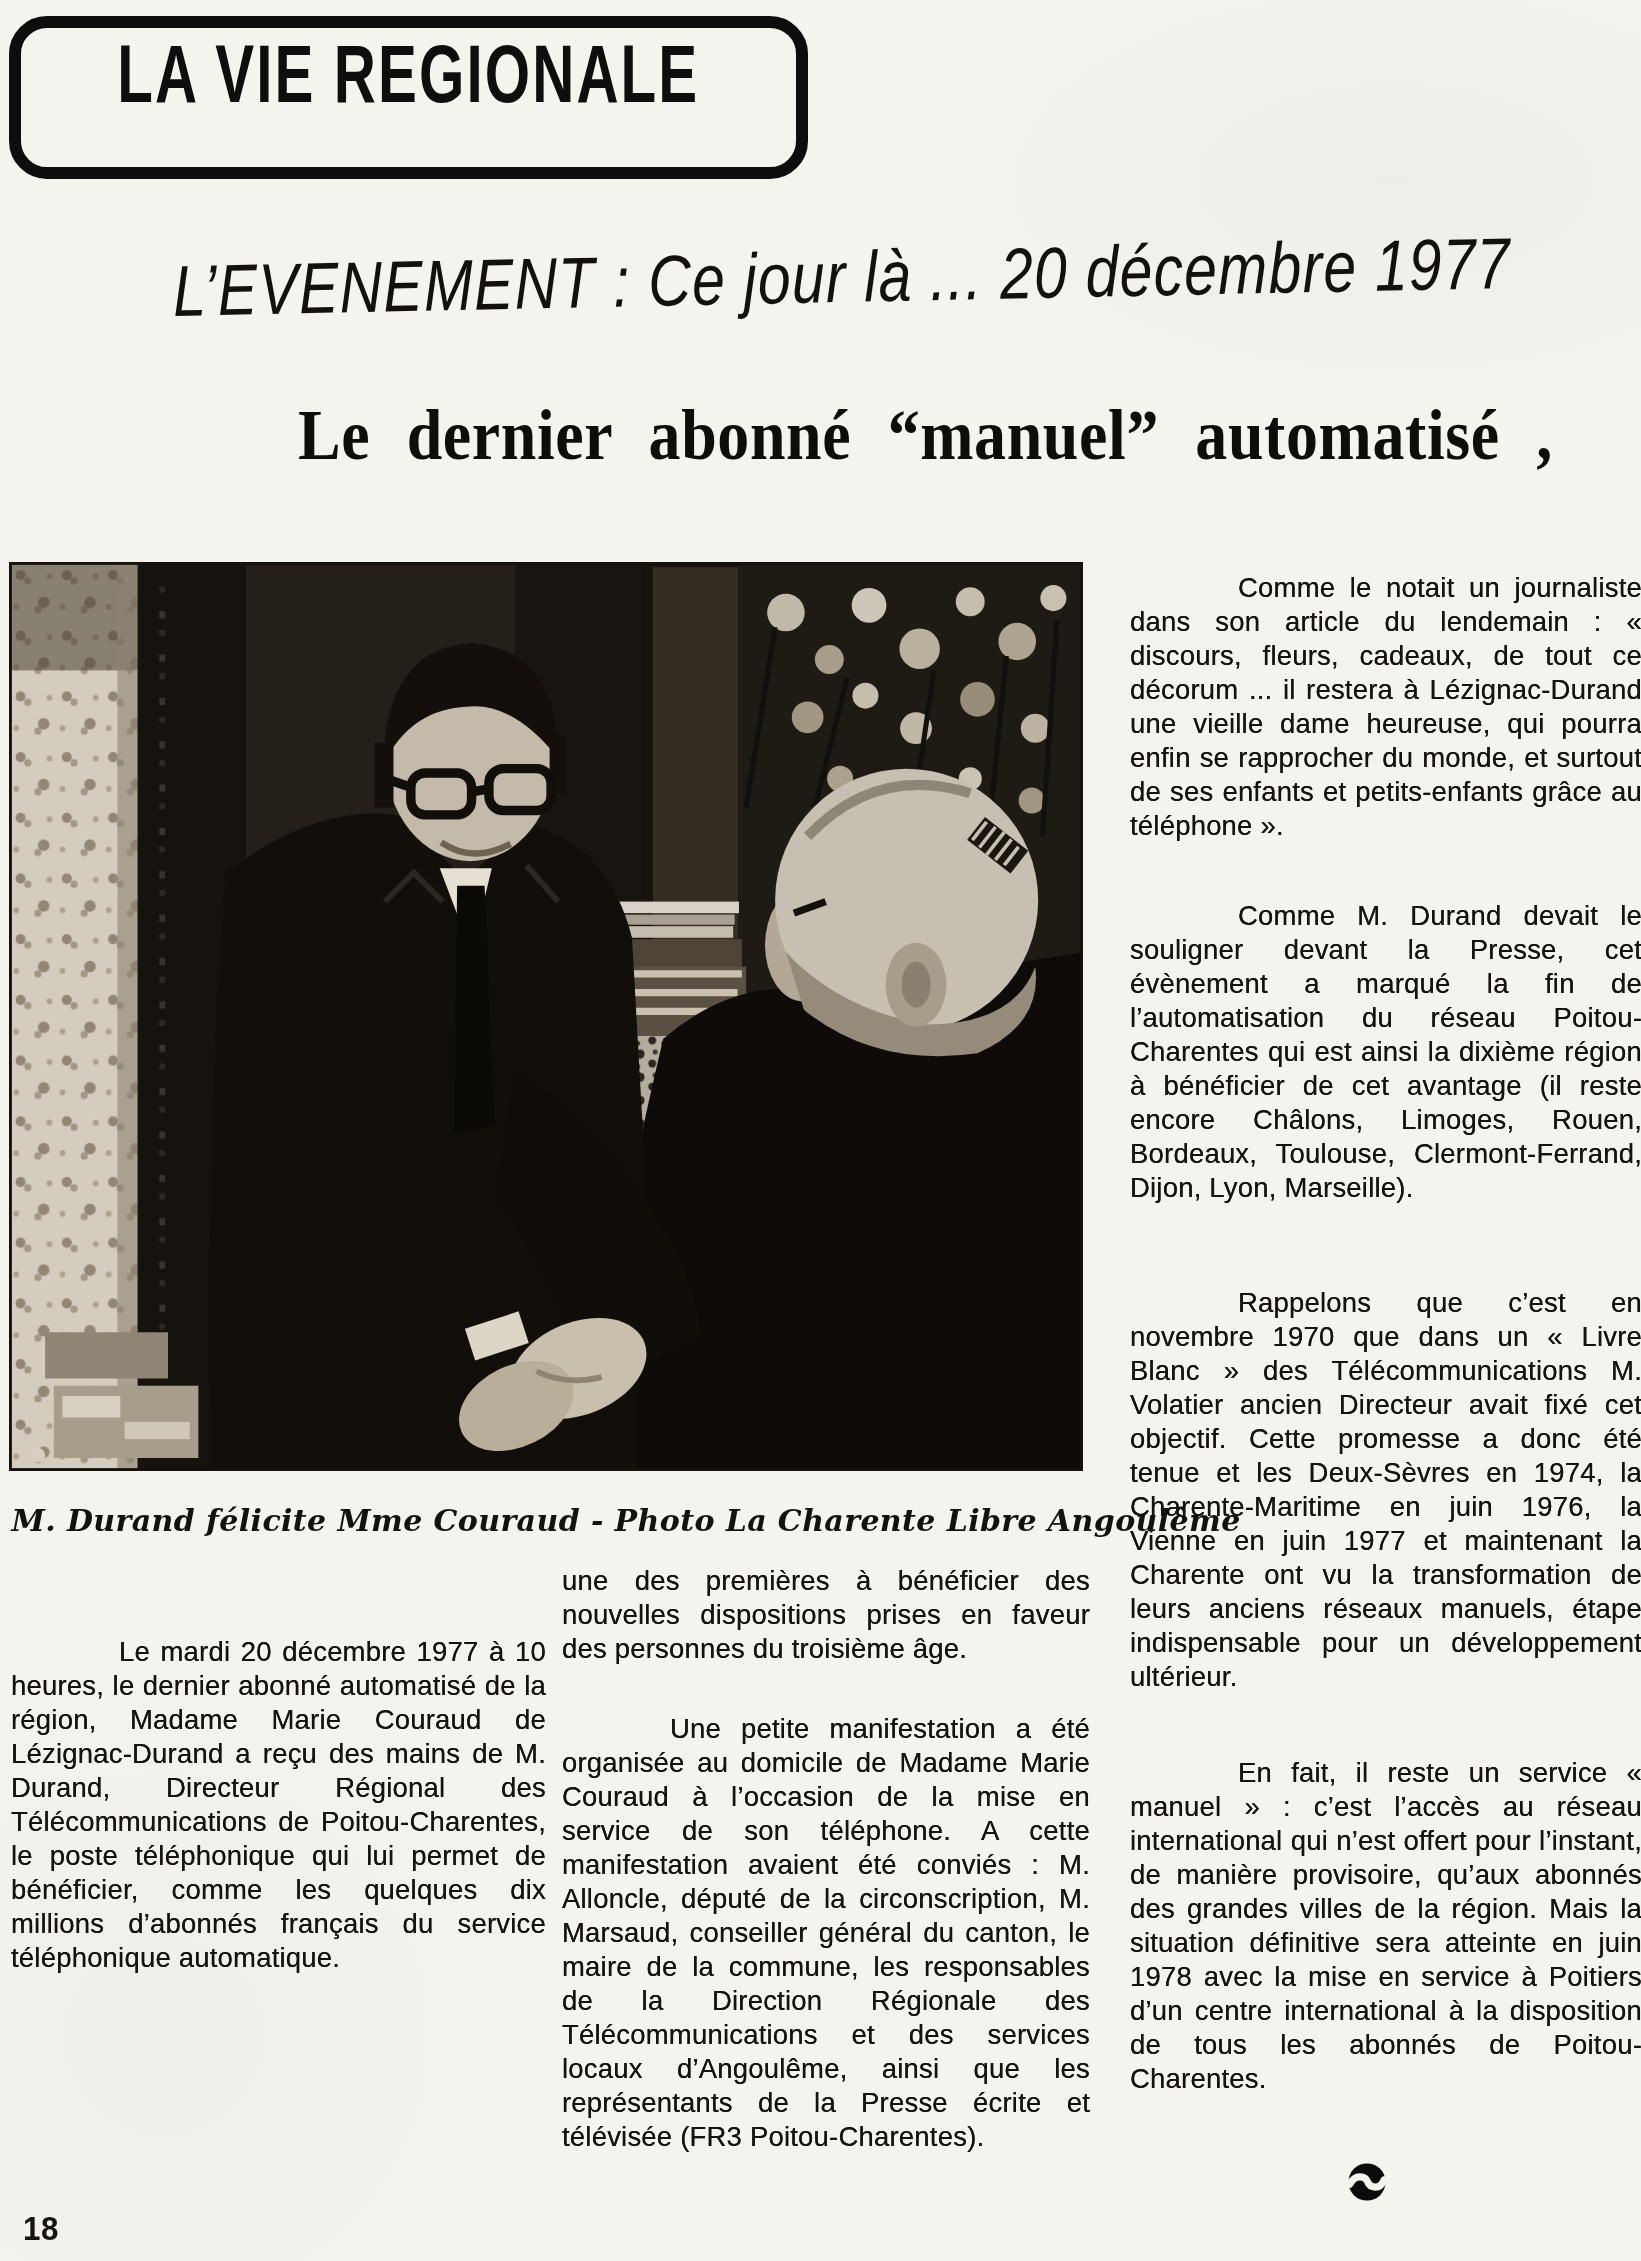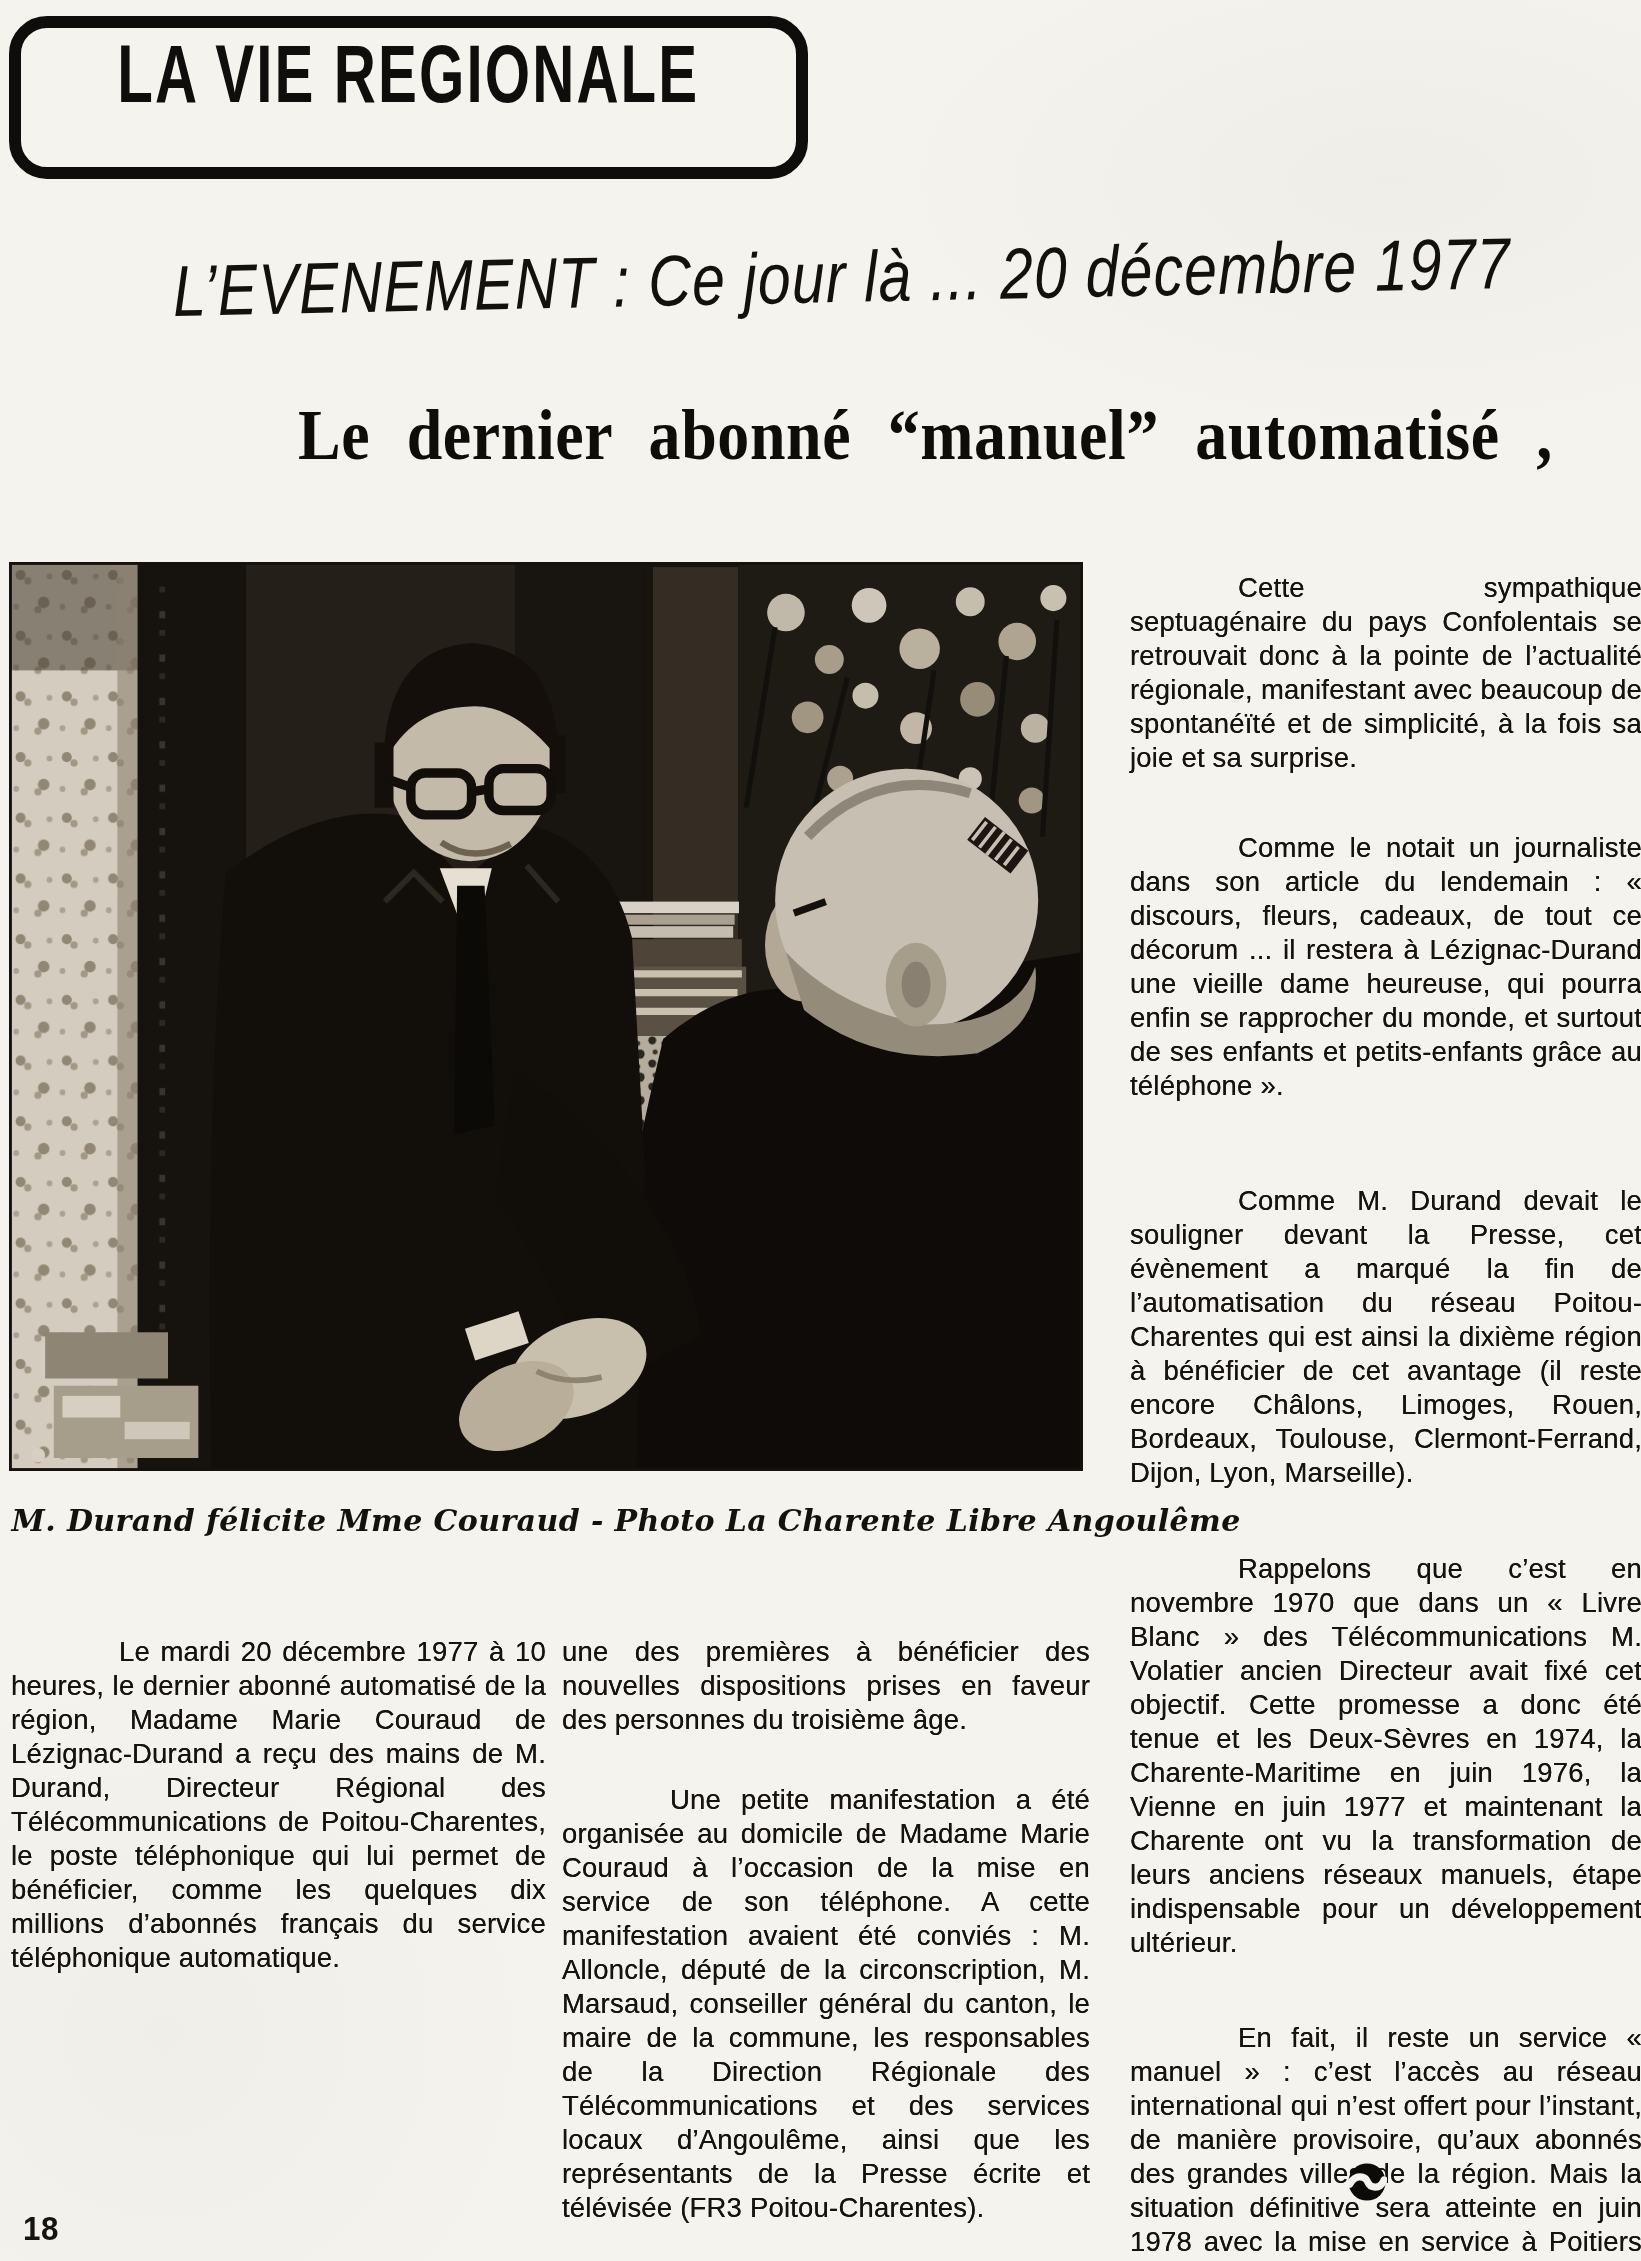--- a/index.html
+++ b/index.html
@@ -60,21 +60,21 @@
 
   .col{
     position:absolute;text-align:justify;
     font-size:27.5px;line-height:34px;letter-spacing:0.2px;
     color:#16120d;
     text-shadow:0 0 0.4px rgba(20,16,10,0.9);
   }
   .col p{margin:0;text-indent:108px;}
   .col-left{left:11px;top:1635px;width:535px;}
   .col-left p + p{margin-top:69px;}
-  .col-mid{left:562px;top:1635px;width:528px;}
+  .col-mid{left:562px;top:1564px;width:528px;}
   .col-mid p + p{margin-top:46px;}
   .col-mid p.cont{text-indent:0;}
   .col-right{left:1130px;top:571px;width:512px;}
   .col-right p:nth-of-type(2){margin-top:56px;}
   .col-right p:nth-of-type(3){margin-top:81px;}
   .col-right p:nth-of-type(4){margin-top:62px;}
   .col-right p:nth-of-type(5){margin-top:61px;}
 
   .endmark{position:absolute;left:1347px;top:2162px;width:40px;height:40px;}
   .endmark svg{display:block;width:100%;height:100%;}
@@ -227,21 +227,20 @@
 <div class="col col-left">
   <p>Le mardi 20 décembre 1977 à 10 heures, le dernier abonné automatisé de la région, Madame Marie Couraud de Lézignac-Durand a reçu des mains de M. Durand, Directeur Régional des Télécommunications de Poitou-Charentes, le poste téléphonique qui lui permet de bénéficier, comme les quelques dix millions d’abonnés français du service téléphonique automatique.</p>
 </div>
 
 <div class="col col-mid">
   <p class="cont">une des premières à bénéficier des nouvelles dispositions prises en faveur des personnes du troisième âge.</p>
   <p>Une petite manifestation a été organisée au domicile de Madame Marie Couraud à l’occasion de la mise en service de son téléphone. A cette manifestation avaient été conviés : M. Alloncle, député de la circonscription, M. Marsaud, conseiller général du canton, le maire de la commune, les responsables de la Direction Régionale des Télécommunications et des services locaux d’Angoulême, ainsi que les représentants de la Presse écrite et télévisée (FR3 Poitou-Charentes).</p>
 </div>
 
 <div class="col col-right">
-  <p>Cette sympathique septuagénaire du pays Confolentais se retrouvait donc à la pointe de l’actualité régionale, manifestant avec beaucoup de spontanéïté et de simplicité, à la fois sa joie et sa surprise.</p>
   <p>Comme le notait un journaliste dans son article du lendemain : « discours, fleurs, cadeaux, de tout ce décorum ... il restera à Lézignac-Durand une vieille dame heureuse, qui pourra enfin se rapprocher du monde, et surtout de ses enfants et petits-enfants grâce au téléphone ».</p>
   <p>Comme M. Durand devait le souligner devant la Presse, cet évènement a marqué la fin de l’automatisation du réseau Poitou-Charentes qui est ainsi la dixième région à bénéficier de cet avantage (il reste encore Châlons, Limoges, Rouen, Bordeaux, Toulouse, Clermont-Ferrand, Dijon, Lyon, Marseille).</p>
   <p>Rappelons que c’est en novembre 1970 que dans un « Livre Blanc » des Télécommunications M. Volatier ancien Directeur avait fixé cet objectif. Cette promesse a donc été tenue et les Deux-Sèvres en 1974, la Charente-Maritime en juin 1976, la Vienne en juin 1977 et maintenant la Charente ont vu la transformation de leurs anciens réseaux manuels, étape indispensable pour un développement ultérieur.</p>
   <p>En fait, il reste un service « manuel » : c’est l’accès au réseau international qui n’est offert pour l’instant, de manière provisoire, qu’aux abonnés des grandes villes de la région. Mais la situation définitive sera atteinte en juin 1978 avec la mise en service à Poitiers d’un centre international à la disposition de tous les abonnés de Poitou-Charentes.</p>
 </div>
 
 <div class="endmark">
   <svg viewBox="0 0 56 56">
     <circle cx="28" cy="28" r="26" fill="#0d0b09"></circle>
     <path d="M4 31 C 12 16, 26 20, 29 28 C 32 36, 46 40, 52 25" fill="none" stroke="#f5f3ed" stroke-width="10" stroke-linecap="round"></path>

